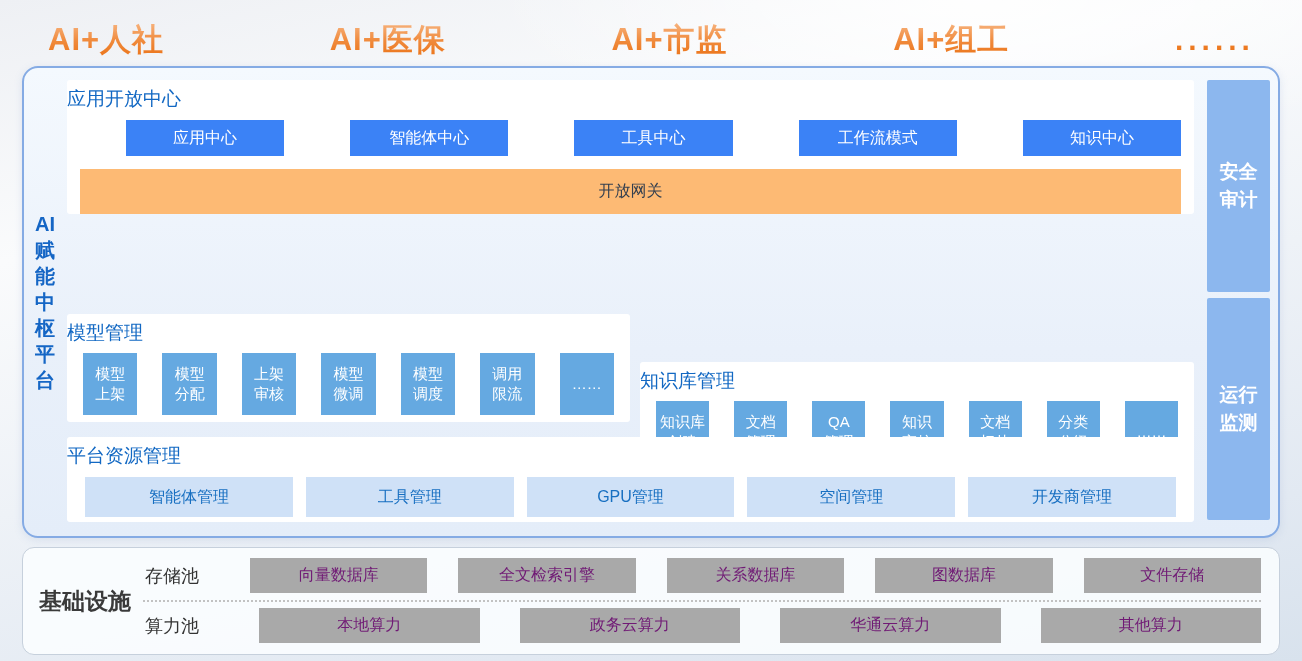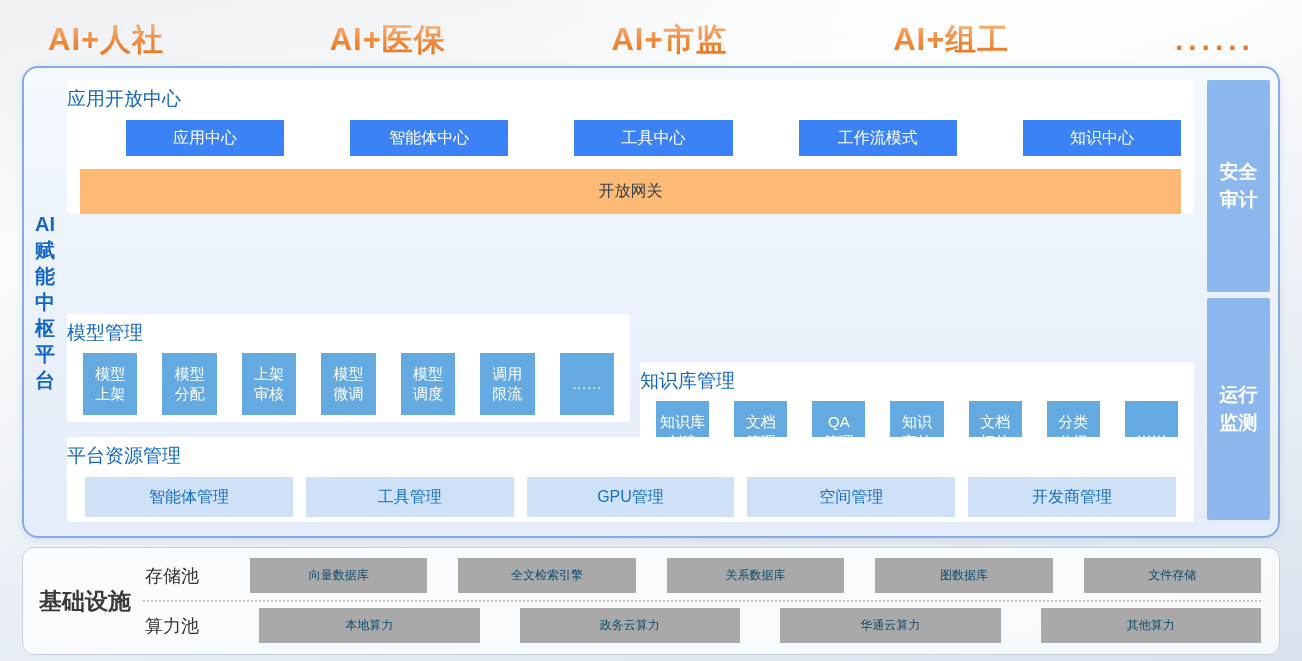--- a/index.html
+++ b/index.html
@@ -79,21 +79,21 @@
   }
   .infra-title { position:absolute; left:6px; top:38px; width:112px; text-align:center;
     font-size:23px; font-weight:bold; color:#3a3a3a; }
   .infra-divider { position:absolute; left:120px; right:18px; top:52px;
     border-top:2px dotted #c2c2c2; }
   .infra-row { position:absolute; left:122px; right:18px; height:33px;
     display:flex; align-items:center; }
   .infra-row1 { top:11px; gap:31px; }
   .infra-row2 { top:61px; gap:40px; }
   .pool-label { width:58px; margin-right:16px; flex:none; font-size:18px; color:#333; }
-  .gray-box { flex:1; height:35px; background:#a9a9a9; color:#0c4a6e; font-size:12px; }
+  .gray-box { flex:1; height:35px; background:#a9a9a9; color:#701a75; font-size:16px; }
 </style>
 </head>
 <body>
 
 <div class="top-tabs">
   <span class="top-tab">AI+人社</span>
   <span class="top-tab">AI+医保</span>
   <span class="top-tab">AI+市监</span>
   <span class="top-tab">AI+组工</span>
   <span class="top-dots">......</span>

